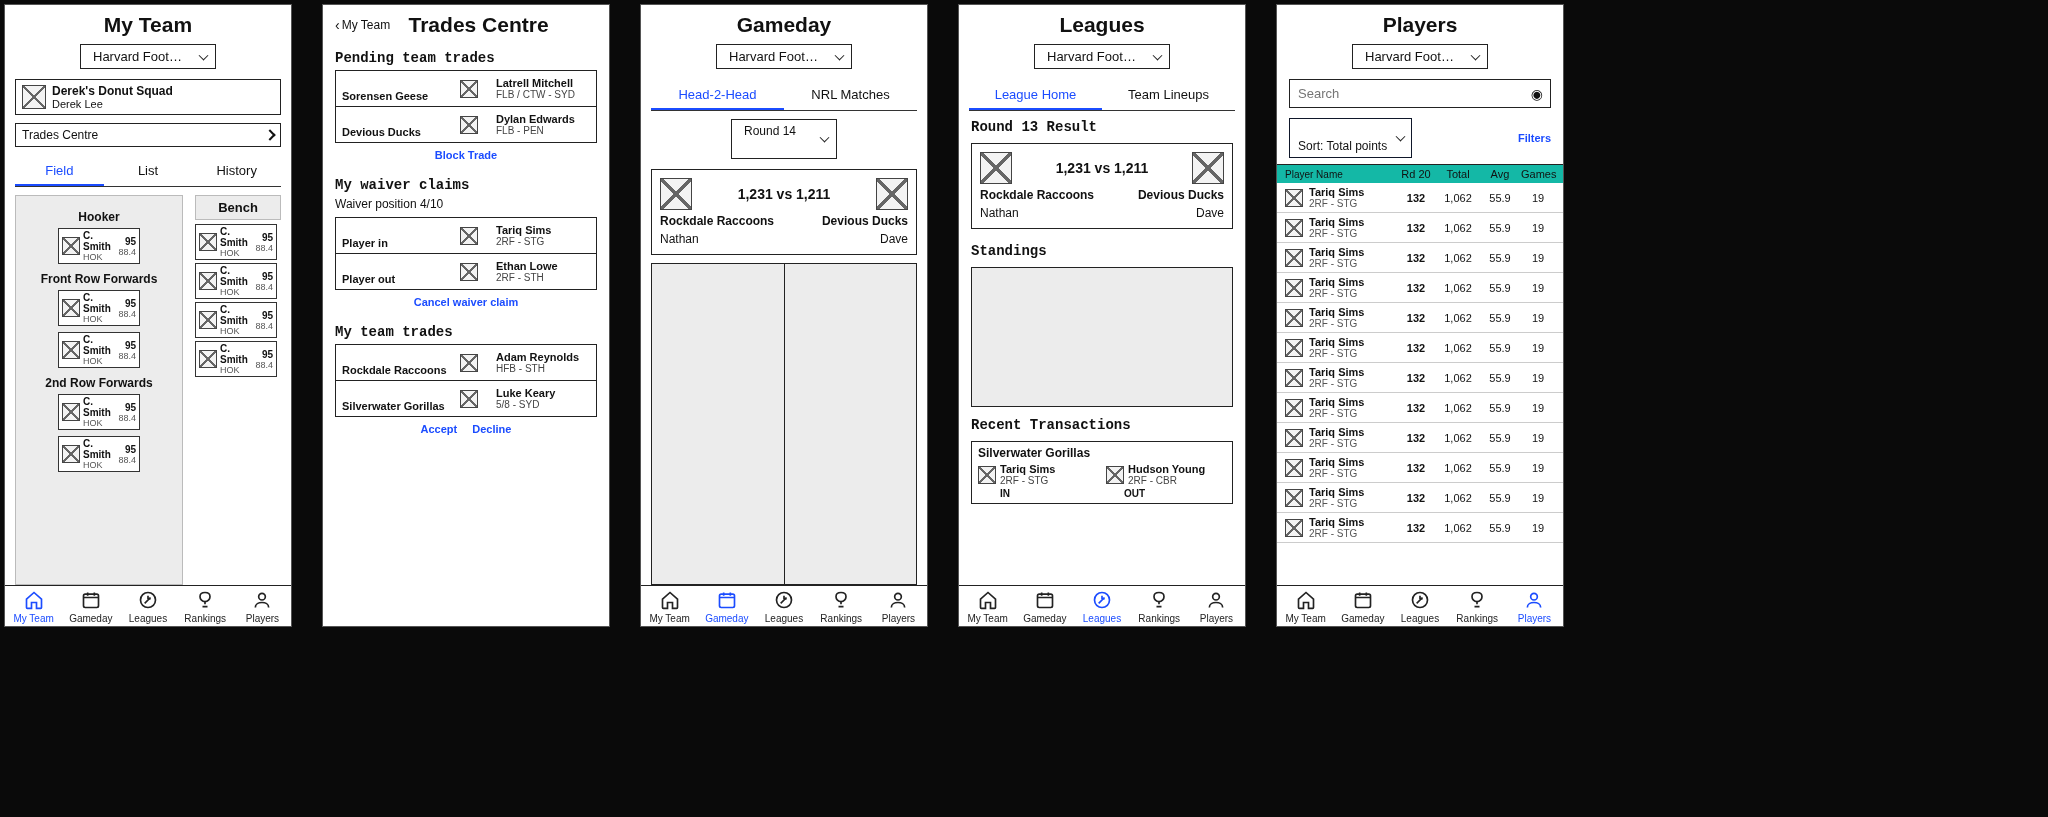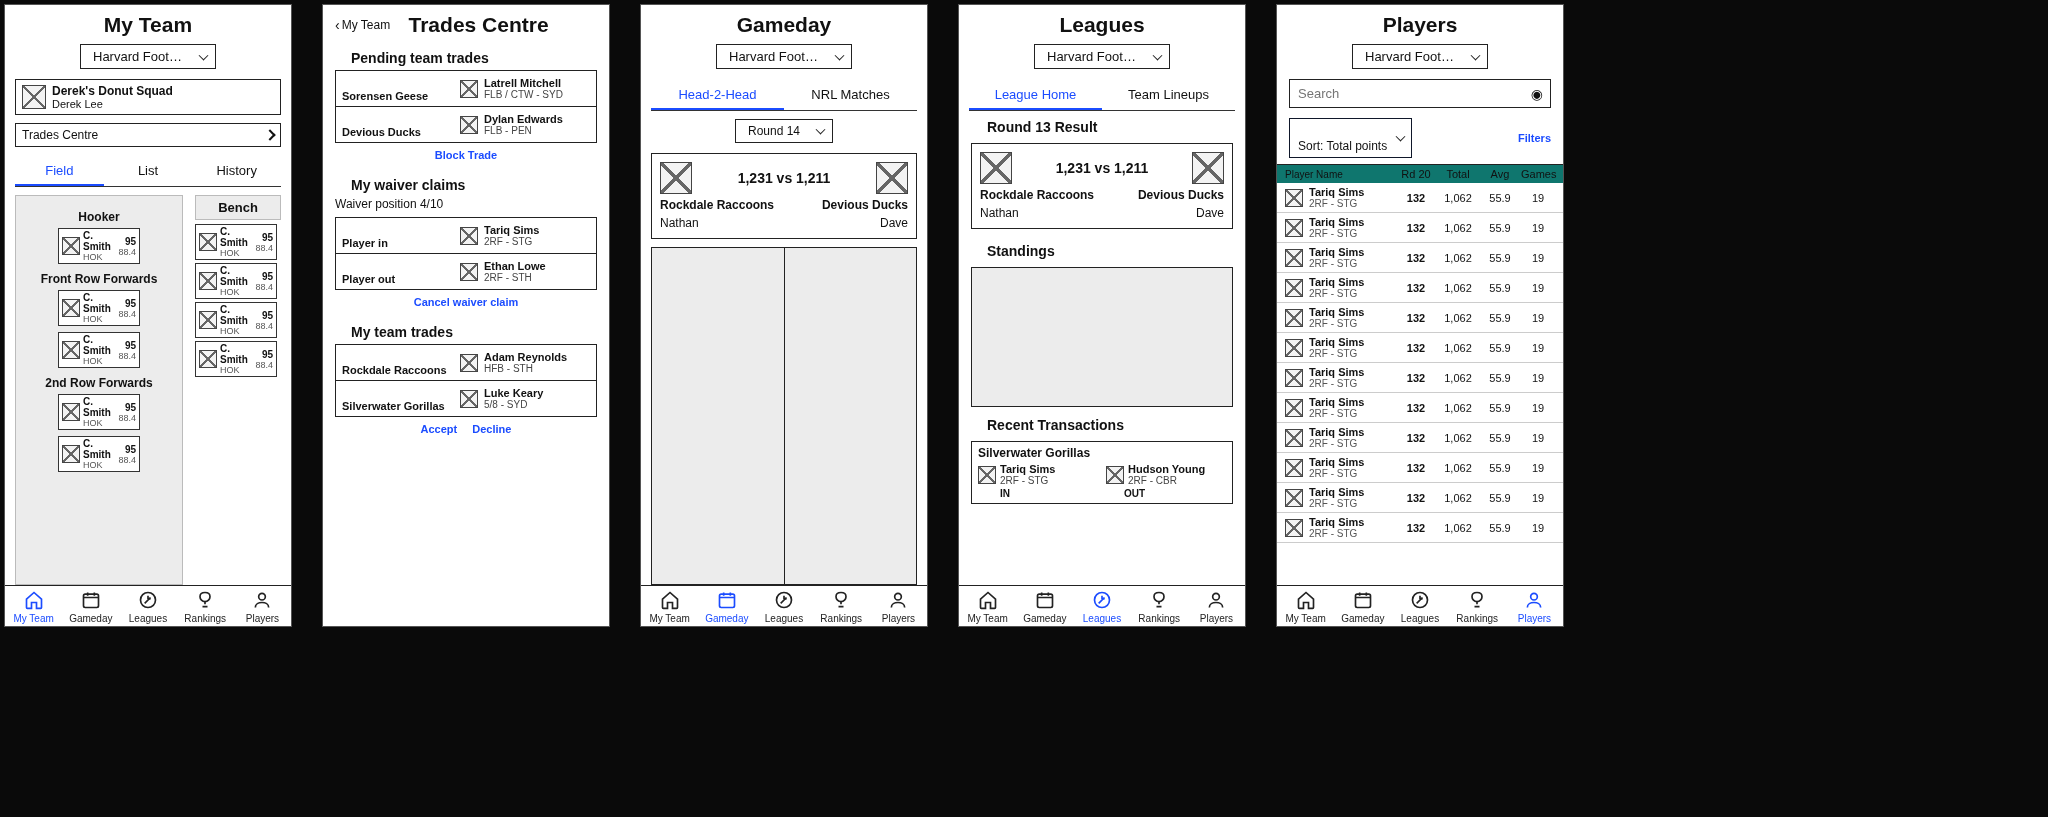--- a/index.html
+++ b/index.html
@@ -136,41 +136,41 @@
     display: flex; align-items: center;
     padding: 1px 3px; gap: 3px; width: 82px;
   }
   .pcard .nm { font-weight: 700; font-size: 10px; }
   .pcard .sub { font-size: 9px; color: #555;}
   .pcard .rt { margin-left: auto; text-align: right; }
   .pcard .rt .b { font-weight:700; font-size:10px;}
   .pcard .rt .s { font-size:9px; color:#555;}
   .bench-list { display:flex; flex-direction:column; gap:3px; margin-top:4px; }
   .section-h {
-    font-weight: 700; font-size: 14px; margin: 10px 28px 4px;
+    font-weight: 700; font-size: 14px; margin: 10px 12px 4px; font-family: Liberation Mono, monospace;
   }
   .sub-note { font-size: 12px; margin: 0 12px 6px; }
   .trade-box { border:1px solid #222; margin: 0 12px; }
   .trade-row {
     display:flex; align-items:center; padding: 4px 6px;
     border-top: 0.5px solid #222;
   }
   .trade-row:first-child { border-top: none; }
   .trade-row .left { flex:1; font-size: 11px; font-weight: 600; margin-top: 15px;}
-  .trade-row .pl { display:flex; align-items:center; gap:6px; width: 130px; }
+  .trade-row .pl { display:flex; align-items:center; gap:18px; width: 130px; }
   .trade-row .pl .nm { font-weight:700; font-size:11px; }
   .trade-row .pl .mt { font-size:10px; color:#444; }
   .link-row {
     text-align:center; font-size:11px; font-weight:700;
     color:#1b4cff; padding:6px 8px; cursor:pointer;
   }
   .link-row .sp { display:inline-block; margin: 0 6px; }
   .round-sel {
-    margin: 8px auto 6px; border:1px solid #222; padding:4px 28px 4px 12px;
-    position:relative; font-size:12px; width: 98px; cursor:pointer; font-family:inherit;
+    margin: 8px auto 6px; border:1px solid #222; padding:4px 28px 20px 12px;
+    position:relative; font-size:12px; width: 106px; cursor:pointer; font-family:inherit;
   }
   .round-sel::after {
     content:""; position:absolute; right:8px; top:50%;
     width:6px; height:6px; border-right:1.5px solid #222; border-bottom:1.5px solid #222;
     transform: translateY(-70%) rotate(45deg);
   }
   .match-card {
     border:1px solid #222; margin: 4px 10px; padding: 8px 8px;
   }
   .match-top { display:flex; align-items:center; justify-content:space-between; }
@@ -209,21 +209,21 @@
   .sort-sel::after{
     content:""; position:absolute; right:7px; top:50%;
     width:6px; height:6px; border-right:1.5px solid #222; border-bottom:1.5px solid #222;
     transform: translateY(-70%) rotate(45deg);
   }
   .filters-l { color:#1b4cff; font-weight:700; font-size:11px; cursor:pointer;}
   .ptable { margin:0; border-top:1px solid #222; flex:1; overflow:hidden;}
   .ptable .hrow, .ptable .drow {
     display:flex; align-items:center; padding:3px 8px; gap:4px;
   }
-  .ptable .hrow { background:#0f766e; font-size:10px; }
+  .ptable .hrow { background:#14b8a6; font-size:10px; }
   .ptable .c-name { flex:1; display:flex; align-items:center; gap:6px;}
   .ptable .c-r, .ptable .c-t, .ptable .c-a, .ptable .c-g {
     width: 34px; text-align:center; font-size:11px;
   }
   .ptable .c-t { width: 42px; }
   .ptable .drow .c-r { font-weight:700; }
   .ptable .drow { border-bottom:0.5px solid #ccc; }
   .ptable .nm { font-weight:700; font-size:11px; }
   .ptable .mt { font-size:10px; color:#555; }
   .bottom-nav {

